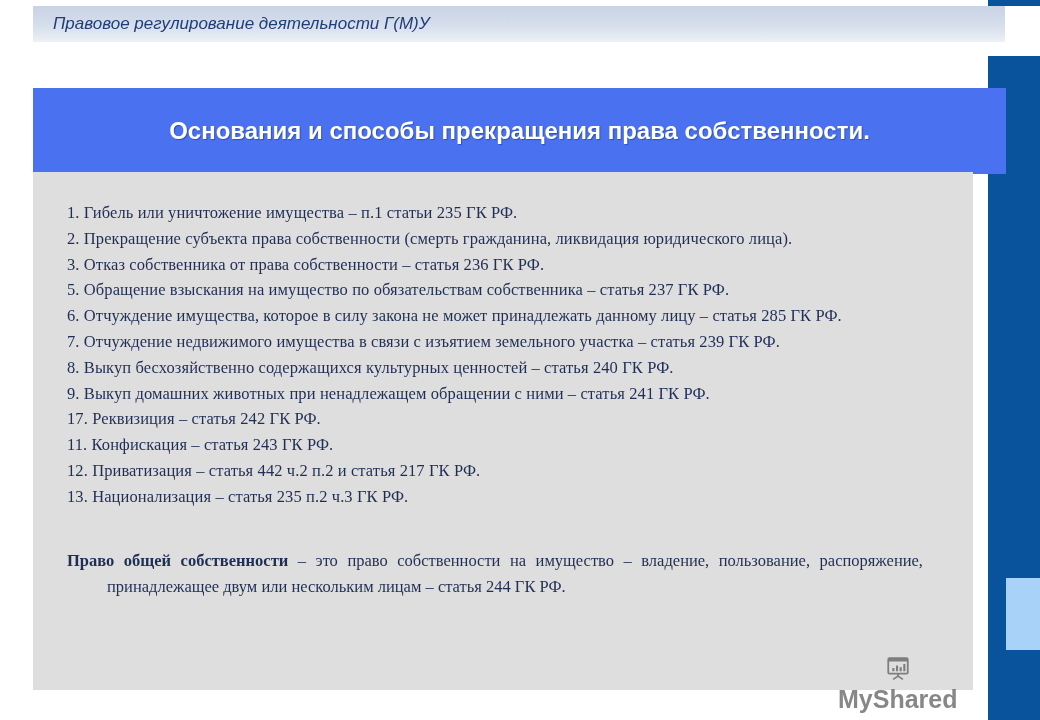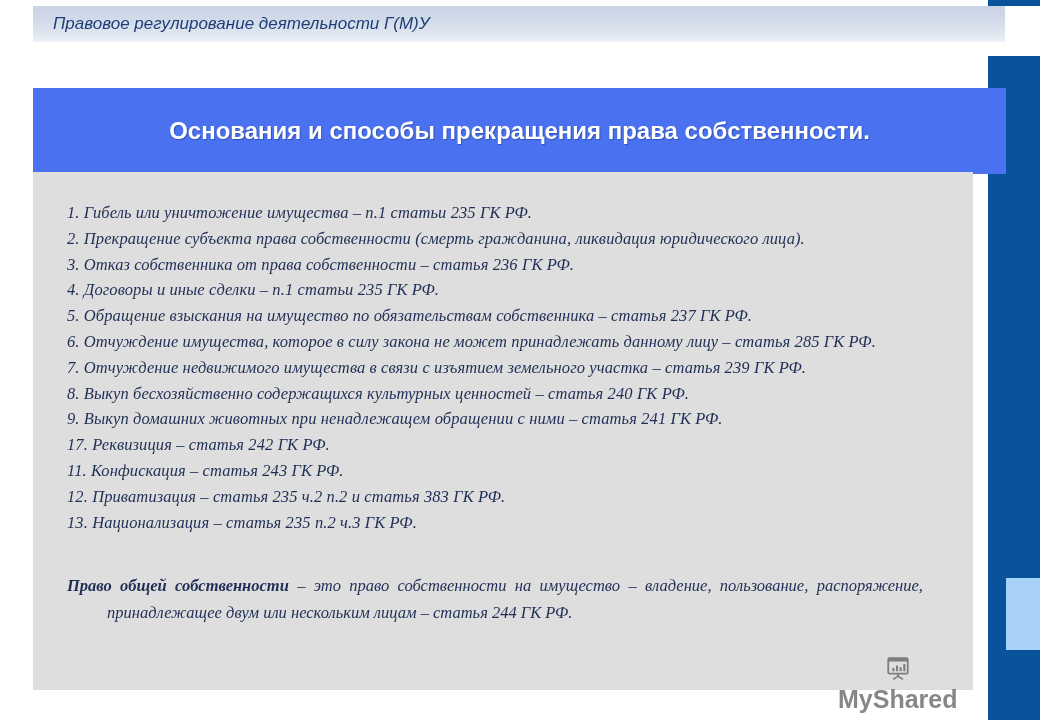--- a/index.html
+++ b/index.html
@@ -88,21 +88,20 @@
   }
 
   
   .content-panel {
     position: absolute;
     left: 33px; top: 172px;
     width: 940px; height: 518px;
     background: #DEDEDE;
     box-sizing: border-box;
     padding: 28px 20px 10px 34px;
-    font-style: italic;
   }
 
   .list {
     margin: 0;
     padding: 0;
     list-style: none;
   }
   .list-item {
     position: relative;
     color: #1F2E55;
@@ -171,29 +170,28 @@
 
 <div class="title-banner">
   <div class="title-banner-text">Основания и способы прекращения права собственности.</div>
 </div>
 
 <div class="content-panel">
   <ul class="list">
     <li class="list-item">1. Гибель или уничтожение имущества – п.1 статьи 235 ГК РФ.</li>
     <li class="list-item">2. Прекращение субъекта права собственности (смерть гражданина, ликвидация юридического лица).</li>
     <li class="list-item">3. Отказ собственника от права собственности – статья 236 ГК РФ.</li>
-    <li class="list-item">4. Договоры и иные сделки – п.1 статьи 235 ГК РФ.</li>
     <li class="list-item">5. Обращение взыскания на имущество по обязательствам собственника – статья 237 ГК РФ.</li>
     <li class="list-item wrap">6. Отчуждение имущества, которое в силу закона не может принадлежать данному лицу – статья 285 ГК РФ.</li>
     <li class="list-item">7. Отчуждение недвижимого имущества в связи с изъятием земельного участка – статья 239 ГК РФ.</li>
     <li class="list-item">8. Выкуп бесхозяйственно содержащихся культурных ценностей – статья 240 ГК РФ.</li>
     <li class="list-item">9. Выкуп домашних животных при ненадлежащем обращении с ними – статья 241 ГК РФ.</li>
     <li class="list-item">17. Реквизиция – статья 242 ГК РФ.</li>
     <li class="list-item">11. Конфискация – статья 243 ГК РФ.</li>
-    <li class="list-item">12.  Приватизация – статья 235 ч.2 п.2 и статья 383 ГК РФ.</li>
+    <li class="list-item">12.  Приватизация – статья 442 ч.2 п.2 и статья 217 ГК РФ.</li>
     <li class="list-item">13. Национализация – статья 235 п.2 ч.3 ГК РФ.</li>
   </ul>
 
   <p class="summary">
     <b>Право общей собственности</b><span> – это право собственности на имущество – владение, пользование, распоряжение, принадлежащее двум или нескольким лицам – статья 244 ГК РФ.</span>
   </p>
 </div>
 
 <div class="watermark">
   <svg class="watermark-icon" viewBox="0 0 32 32">

